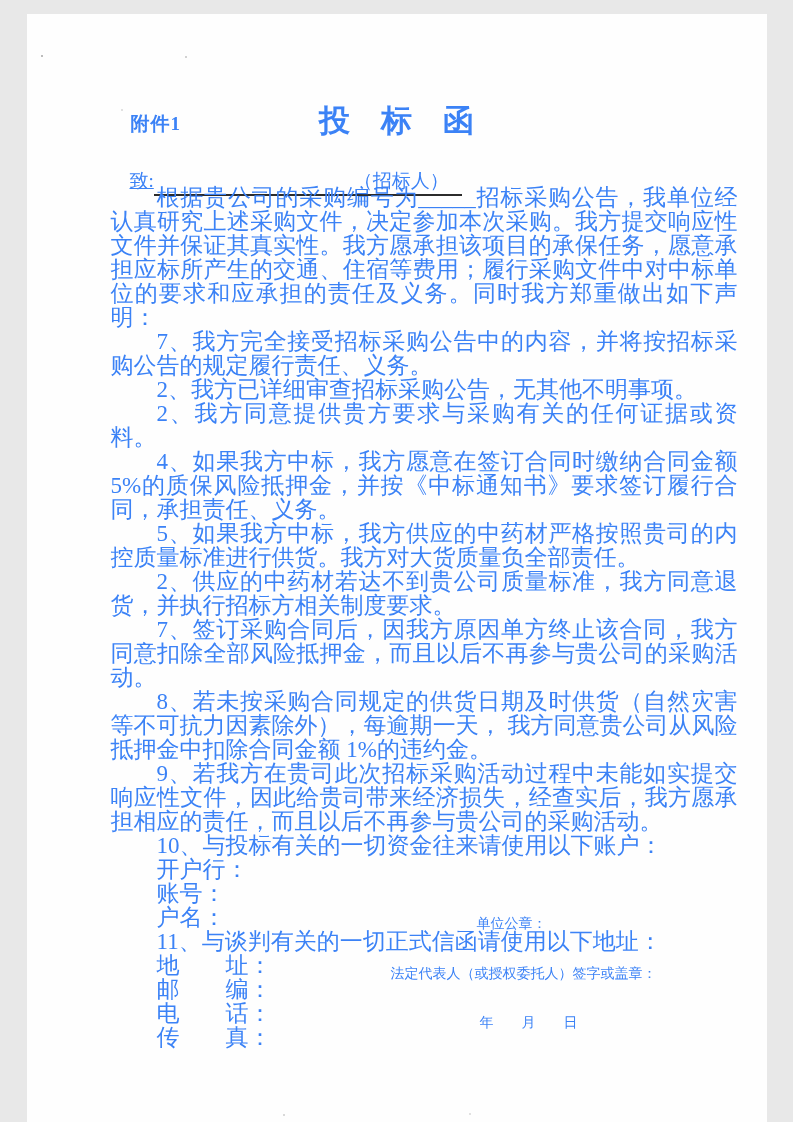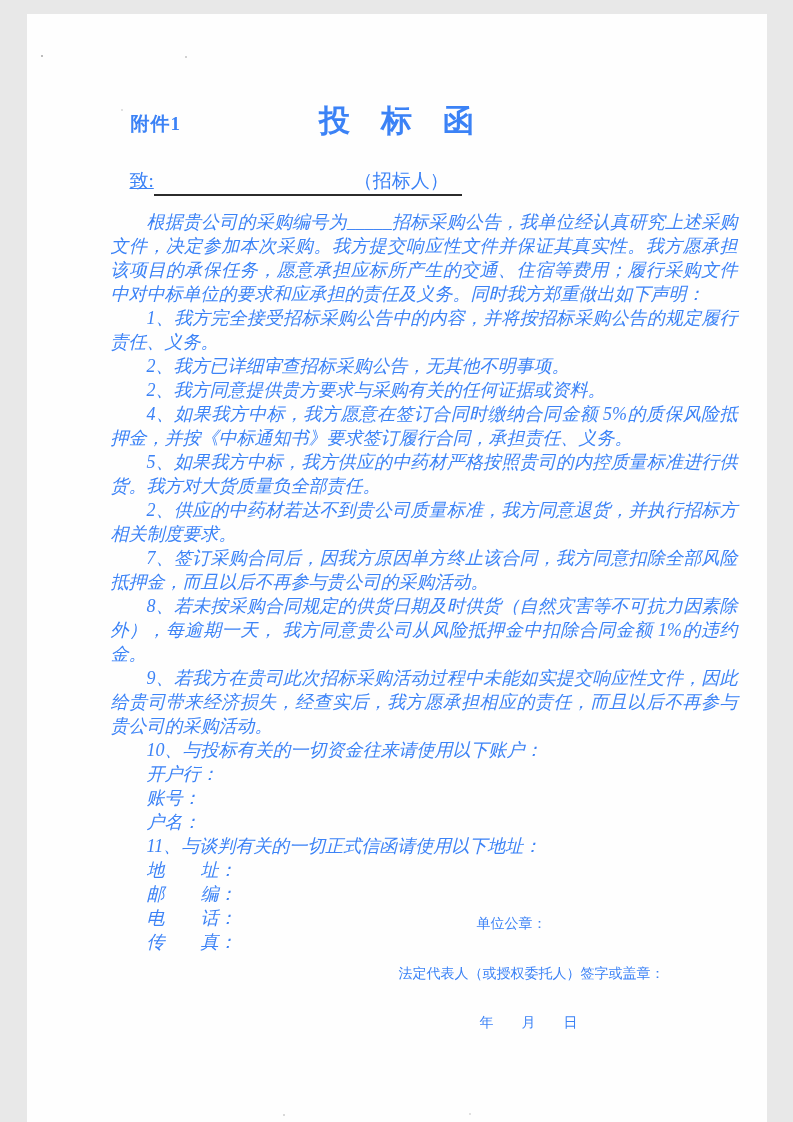--- a/index.html
+++ b/index.html
@@ -54,38 +54,37 @@
     height: 1px;
   }
   .blank-tail {
     display: inline-block;
     width: 13px;
     height: 1px;
   }
   .body-text {
     position: absolute;
     left: 84px;
-    top: 196px;
+    top: 172px;
     width: 627px;
-    font-size: 18px;
+    font-size: 23px;
     line-height: 24px;
     text-align: justify;
-    font-style: italic;
   }
   .body-text p {
     margin: 0;
     text-indent: 2em;
   }
   .sig-line {
     position: absolute;
     font-size: 14px;
     white-space: nowrap;
   }
   .seal-line { left: 450px; top: 901px; }
-  .rep-line  { left: 372px; top: 951px; }
+  .rep-line  { left: 364px; top: 951px; }
   .date-line { left: 453px; top: 1000px; }
   .speck {
     position: absolute;
     width: 2px;
     height: 2px;
     border-radius: 50%;
     background: rgba(60,60,60,0.45);
   }
   .speck.s1 { left: 14px;  top: 41px;  }
   .speck.s2 { left: 158px; top: 42px;  background: rgba(60,60,60,0.3); }
@@ -107,21 +106,21 @@
   <span class="attachment-label">附件1</span>
 
   <h1 class="doc-title">投　标　函</h1>
 
   <div class="salutation">
     <span>致:</span><span class="underlined-area"><span class="blank-lead"></span><span>（招标人）</span><span class="blank-tail"></span></span>
   </div>
 
   <div class="body-text">
     <p>根据贵公司的采购编号为_____招标采购公告，我单位经认真研究上述采购文件，决定参加本次采购。我方提交响应性文件并保证其真实性。我方愿承担该项目的承保任务，愿意承担应标所产生的交通、住宿等费用；履行采购文件中对中标单位的要求和应承担的责任及义务。同时我方郑重做出如下声明：</p>
-    <p>1、我方完全接受招标采购公告中的内容，并将按招标采购公告的规定履行责任、义务。</p>
+    <p>7、我方完全接受招标采购公告中的内容，并将按招标采购公告的规定履行责任、义务。</p>
     <p>2、我方已详细审查招标采购公告，无其他不明事项。</p>
     <p>2、我方同意提供贵方要求与采购有关的任何证据或资料。</p>
     <p>4、如果我方中标，我方愿意在签订合同时缴纳合同金额 5%的质保风险抵押金，并按《中标通知书》要求签订履行合同，承担责任、义务。</p>
     <p>5、如果我方中标，我方供应的中药材严格按照贵司的内控质量标准进行供货。我方对大货质量负全部责任。</p>
     <p>2、供应的中药材若达不到贵公司质量标准，我方同意退货，并执行招标方相关制度要求。</p>
     <p>7、签订采购合同后，因我方原因单方终止该合同，我方同意扣除全部风险抵押金，而且以后不再参与贵公司的采购活动。</p>
     <p>8、若未按采购合同规定的供货日期及时供货（自然灾害等不可抗力因素除外），每逾期一天， 我方同意贵公司从风险抵押金中扣除合同金额 1%的违约金。</p>
     <p>9、若我方在贵司此次招标采购活动过程中未能如实提交响应性文件，因此给贵司带来经济损失，经查实后，我方愿承担相应的责任，而且以后不再参与贵公司的采购活动。</p>
     <p>10、与投标有关的一切资金往来请使用以下账户：</p>
     <p>开户行：</p>

